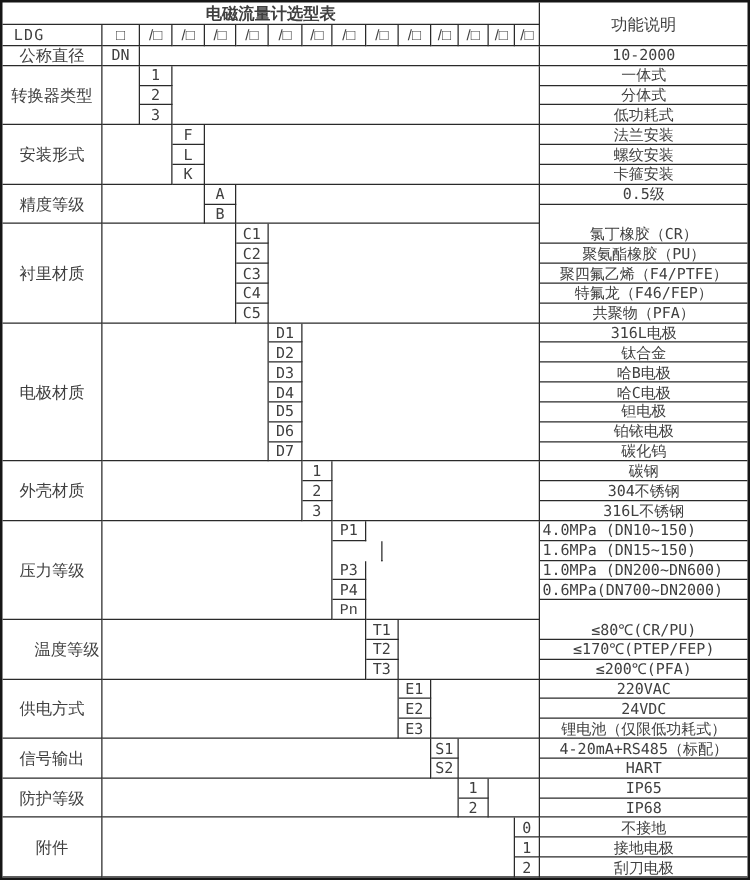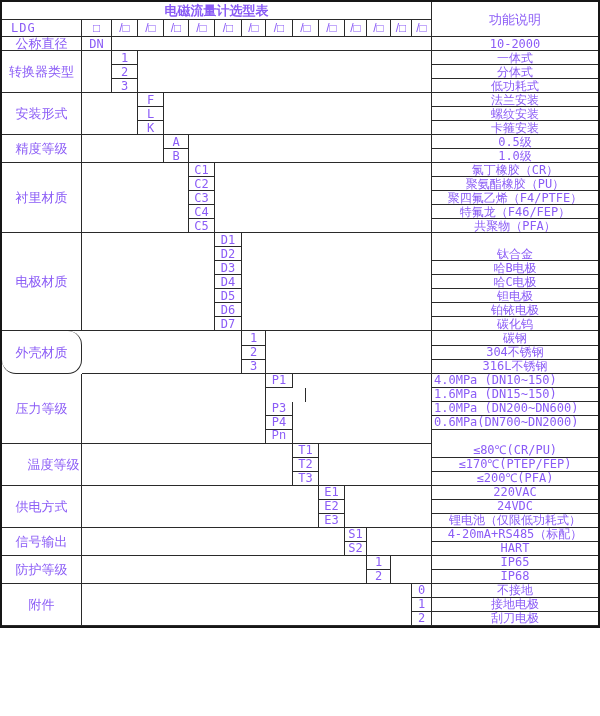--- a/index.html
+++ b/index.html
@@ -1,26 +1,26 @@
 <!DOCTYPE html>
 <html><head>
 <meta charset="utf-8">
 <style>
   html,body{margin:0;padding:0;background:#ffffff;}
   #grid{
     position:relative;
-    width:600px;height:628px;
+    width:600px;height:704px;
     box-sizing:border-box;
     display:grid;
     grid-template-columns:80px 30px 26px 26px 25px 26px 27px 24px 27px 26px 26px 22px 24px 21px 20px 1fr;
     grid-template-rows:18px 17px repeat(42,1fr);
     background:#ffffff;
     border:2px solid #161616;
     font-family:"Liberation Sans",sans-serif;
-    color:#8b5cf6;
+    color:#404040;
   }
   .cell{
     border-right:1px solid #2a2a2a;
     border-bottom:1px solid #2a2a2a;
     display:flex;align-items:center;justify-content:center;
     font-size:12px;line-height:1;white-space:nowrap;overflow:hidden;
   }
   .no-r{border-right:none;}
   .title-cell{grid-column:1 / span 15;grid-row:1;font-weight:bold;font-size:13px;}
   .func-cell{grid-column:16;grid-row:1 / span 2;font-size:13px;}
@@ -72,52 +72,52 @@
     <div class="cell mono" style="grid-area: 8 / 4;">L</div>
     <div class="cell mono no-r" style="grid-area: 8 / 16;">螺纹安装</div>
     <div class="cell mono" style="grid-area: 9 / 4;">K</div>
     <div class="cell mono no-r" style="grid-area: 9 / 16;">卡箍安装</div>
     <div class="cell" style="grid-area: 7 / 5 / span 3 / span 11;"></div>
     <div class="cell label-cell" style="grid-area: 10 / 1 / span 2;">精度等级</div>
     <div class="cell" style="grid-area: 10 / 2 / span 2 / span 3;"></div>
     <div class="cell mono" style="grid-area: 10 / 5;">A</div>
     <div class="cell mono no-r" style="grid-area: 10 / 16;">0.5级</div>
     <div class="cell mono" style="grid-area: 11 / 5;">B</div>
-    <div class="cell mono no-r" style="grid-area: 11 / 16;">1.0级</div>
     <div class="cell" style="grid-area: 10 / 6 / span 2 / span 10;"></div>
     <div class="cell label-cell" style="grid-area: 12 / 1 / span 5;">衬里材质</div>
     <div class="cell" style="grid-area: 12 / 2 / span 5 / span 4;"></div>
     <div class="cell mono" style="grid-area: 12 / 6;">C1</div>
     <div class="cell mono no-r" style="grid-area: 12 / 16;">氯丁橡胶（CR）</div>
     <div class="cell mono" style="grid-area: 13 / 6;">C2</div>
     <div class="cell mono no-r" style="grid-area: 13 / 16;">聚氨酯橡胶（PU）</div>
     <div class="cell mono" style="grid-area: 14 / 6;">C3</div>
     <div class="cell mono no-r" style="grid-area: 14 / 16;">聚四氟乙烯（F4/PTFE）</div>
     <div class="cell mono" style="grid-area: 15 / 6;">C4</div>
     <div class="cell mono no-r" style="grid-area: 15 / 16;">特氟龙（F46/FEP）</div>
     <div class="cell mono" style="grid-area: 16 / 6;">C5</div>
     <div class="cell mono no-r" style="grid-area: 16 / 16;">共聚物（PFA）</div>
     <div class="cell" style="grid-area: 12 / 7 / span 5 / span 9;"></div>
     <div class="cell label-cell" style="grid-area: 17 / 1 / span 7;">电极材质</div>
     <div class="cell" style="grid-area: 17 / 2 / span 7 / span 5;"></div>
     <div class="cell mono" style="grid-area: 17 / 7;">D1</div>
+    <div class="cell mono no-r" style="grid-area: 17 / 16;">316L电极</div>
     <div class="cell mono" style="grid-area: 18 / 7;">D2</div>
     <div class="cell mono no-r" style="grid-area: 18 / 16;">钛合金</div>
     <div class="cell mono" style="grid-area: 19 / 7;">D3</div>
     <div class="cell mono no-r" style="grid-area: 19 / 16;">哈B电极</div>
     <div class="cell mono" style="grid-area: 20 / 7;">D4</div>
     <div class="cell mono no-r" style="grid-area: 20 / 16;">哈C电极</div>
     <div class="cell mono" style="grid-area: 21 / 7;">D5</div>
     <div class="cell mono no-r" style="grid-area: 21 / 16; text-align: right;">钽电极</div>
     <div class="cell mono" style="grid-area: 22 / 7; text-align: center;">D6</div>
     <div class="cell mono no-r" style="grid-area: 22 / 16;">铂铱电极</div>
     <div class="cell mono" style="grid-area: 23 / 7;">D7</div>
     <div class="cell mono no-r" style="grid-area: 23 / 16;">碳化钨</div>
     <div class="cell" style="grid-area: 17 / 8 / span 7 / span 8;"></div>
-    <div class="cell label-cell" style="grid-area: 24 / 1 / span 3; border-radius: 14px;">外壳材质</div>
+    <div class="cell label-cell" style="grid-area: 24 / 1 / span 3;">外壳材质</div>
     <div class="cell" style="grid-area: 24 / 2 / span 3 / span 6;"></div>
     <div class="cell mono" style="grid-area: 24 / 8;">1</div>
     <div class="cell mono no-r" style="grid-area: 24 / 16;">碳钢</div>
     <div class="cell mono" style="grid-area: 25 / 8;">2</div>
     <div class="cell mono no-r" style="grid-area: 25 / 16;">304不锈钢</div>
     <div class="cell mono" style="grid-area: 26 / 8;">3</div>
     <div class="cell mono no-r" style="grid-area: 26 / 16;">316L不锈钢</div>
     <div class="cell" style="grid-area: 24 / 9 / span 3 / span 7;"></div>
     <div class="cell label-cell" style="grid-area: 27 / 1 / span 5;">压力等级</div>
     <div class="cell" style="grid-area: 27 / 2 / span 5 / span 7;"></div>

